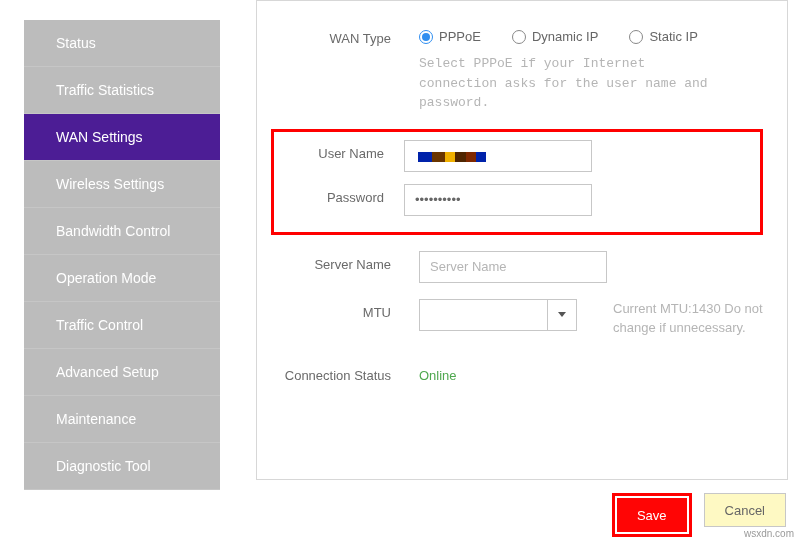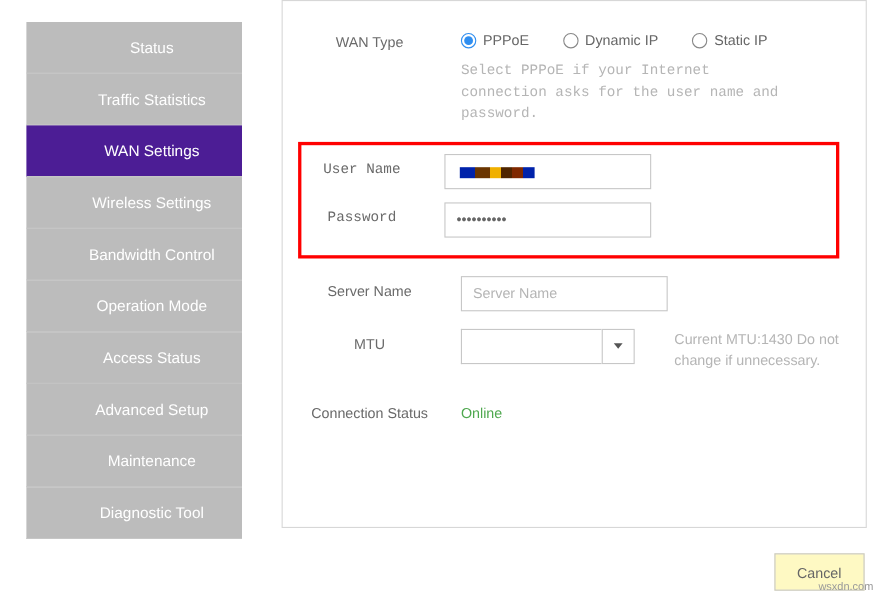--- a/index.html
+++ b/index.html
@@ -1,35 +1,35 @@
 <!DOCTYPE html>
 <html><head>
   <meta charset="utf-8">
   <style>
     * { box-sizing: border-box; margin: 0; padding: 0; font-family: Arial, Helvetica, sans-serif; }
     body { width: 800px; height: 545px; background: #fff; font-size: 13px; color: #666; position: relative; overflow: hidden; }
     .layout { display: flex; height: 100%; }
-    .sidebar { width: 245px; padding-left: 24px; padding-top: 20px; text-align: center; }
+    .sidebar { width: 245px; padding-left: 24px; padding-top: 20px; }
     .sidebar-item { height: 47px; line-height: 47px; padding-left: 32px; color: #fff; background: #bcbcbc; font-size: 14px; border-bottom: 1px solid #c6c6c6; cursor: pointer; }
     .sidebar-item.active { background: #4c1d95; }
     .sidebar-item:first-child { }
     .main { flex: 1; padding: 0 12px 0 36px; }
     .panel { border: 1px solid #d7d7d7; padding: 24px 24px 0 24px; height: 480px; position: relative; }
     .row { display: flex; margin-bottom: 16px; }
-    .row-label { width: 138px; text-align: center; padding-right: 28px; color: #6a6a6a; padding-top: 6px; }
+    .row-label { width: 138px; text-align: right; padding-right: 28px; color: #6a6a6a; padding-top: 6px; }
     .row-field { flex: 1; }
     .radios { display: flex; align-items: center; gap: 31px; padding-top: 4px; }
     .radio-wrap { display: flex; align-items: center; gap: 6px; cursor: pointer; }
     .radio { width: 14px; height: 14px; border: 1px solid #888; border-radius: 50%; display: inline-flex; align-items: center; justify-content: center; background: #fff; }
     .radio.checked { border-color: #2f8ef0; }
     .radio-dot { width: 8px; height: 8px; border-radius: 50%; background: #2f8ef0; }
     .helper { color: #b5b5b5; margin-top: 10px; max-width: 300px; line-height: 1.5; font-family: Liberation Mono, monospace; }
     .highlight-group { border: 3px solid #ff0000; padding: 8px 12px 4px 0; margin-left: -10px; margin-bottom: 16px; }
     .highlight-group .row { margin-bottom: 12px; }
-    .highlight-group .row-label { width: 130px; padding-right: 20px; font-family: Liberation Mono, monospace; }
+    .highlight-group .row-label { width: 130px; padding-right: 20px; }
     .txt { width: 188px; height: 32px; border: 1px solid #c7c7c7; padding: 0 10px; color: #666; font-size: 13px; }
     .txt::placeholder { color: #b5b5b5; }
     .mtu-wrap { display: flex; }
     .mtu-input { width: 128px; height: 32px; border: 1px solid #c7c7c7; border-right: none; padding: 0 10px; }
     .mtu-btn { width: 30px; height: 32px; border: 1px solid #c7c7c7; background: #fff; display: inline-flex; align-items: center; justify-content: center; cursor: pointer; }
     .caret { width: 0; height: 0; border-left: 4px solid transparent; border-right: 4px solid transparent; border-top: 5px solid #555; }
     .mtu-note { color: #b5b5b5; line-height: 1.5; width: 150px; margin-left: 36px; }
     .status-val { color: #4fa84f; padding-top: 6px; }
     .footer-btns { position: absolute; bottom: 8px; right: 14px; display: flex; gap: 12px; }
     .btn { height: 34px; padding: 0 20px; border: 1px solid #c7c7c7; background: #fef9c3; color: #666; font-size: 13px; cursor: pointer; display: inline-flex; align-items: center; justify-content: center; }
@@ -42,21 +42,21 @@
 <body>
 
 <div class="layout">
   <div class="sidebar">
     <div class="sidebar-item"><span>Status</span></div>
     <div class="sidebar-item"><span>Traffic Statistics</span></div>
     <div class="sidebar-item active"><span>WAN Settings</span></div>
     <div class="sidebar-item"><span>Wireless Settings</span></div>
     <div class="sidebar-item"><span>Bandwidth Control</span></div>
     <div class="sidebar-item"><span>Operation Mode</span></div>
-    <div class="sidebar-item"><span>Access Status</span></div>
+    <div class="sidebar-item"><span>Traffic Control</span></div>
     <div class="sidebar-item"><span>Advanced Setup</span></div>
     <div class="sidebar-item"><span>Maintenance</span></div>
     <div class="sidebar-item"><span>Diagnostic Tool</span></div>
   </div>
 
   <div class="main">
     <div class="panel">
 
       <div class="row">
         <div class="row-label">WAN Type</div>
@@ -120,18 +120,21 @@
       <div class="row" style="margin-top:24px;">
         <div class="row-label">Connection Status</div>
         <div class="row-field">
             <div class="status-val">Online</div>
           </div>
       </div>
 
     </div>
 
     <div class="footer-btns">
+      <span class="save-highlight">
+        <button class="btn btn-primary">Save</button>
+      </span>
       <button class="btn">Cancel</button>
     </div>
   </div>
 </div>
 
 <div class="watermark">wsxdn.com</div>
 
 </body></html>

